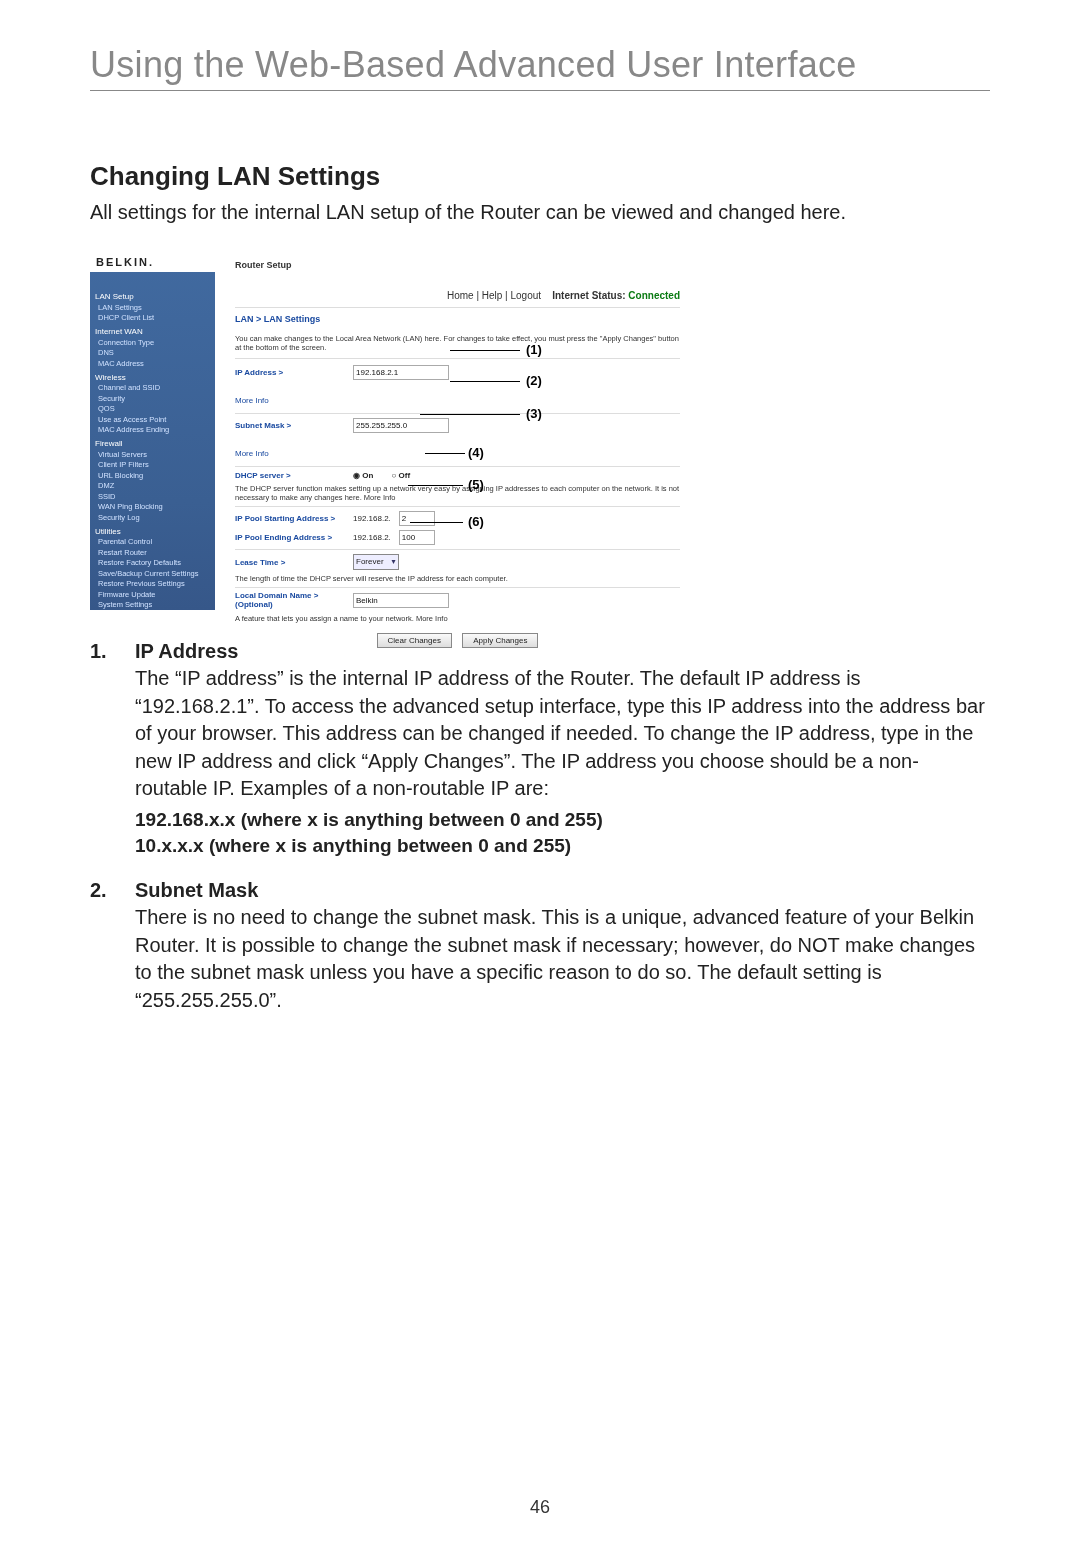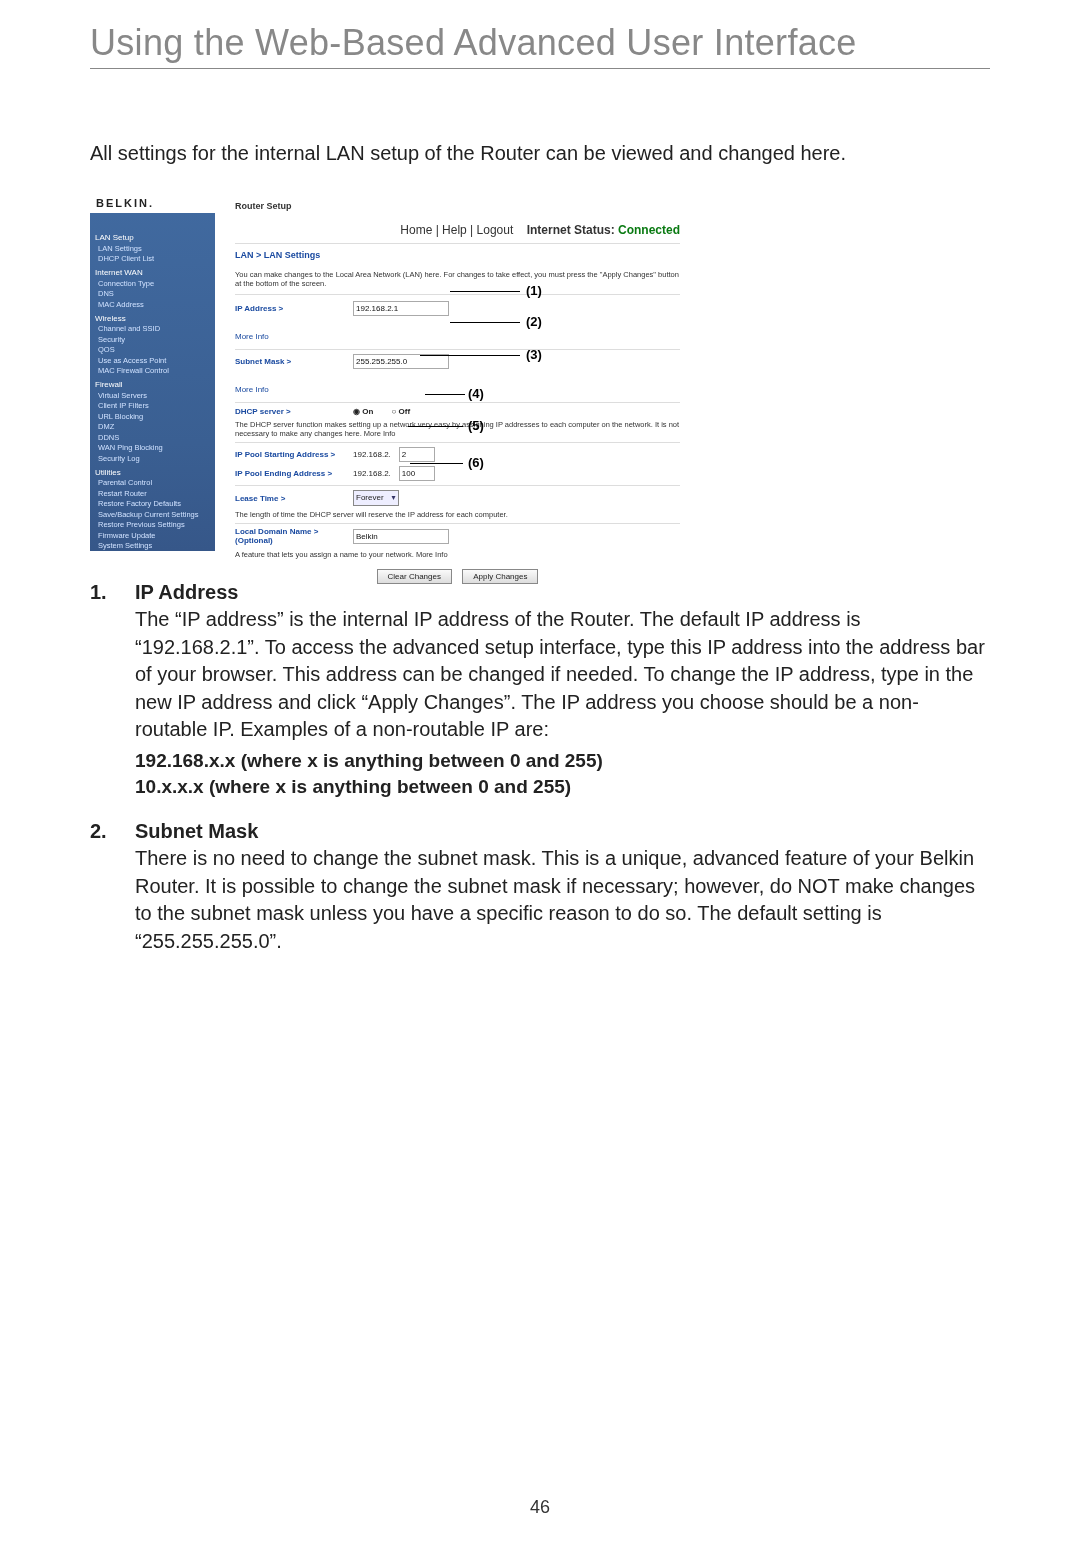--- a/index.html
+++ b/index.html
@@ -6,21 +6,21 @@
     margin: 0;
     padding: 0;
     background: #ffffff;
     font-family: Arial, Helvetica, sans-serif;
     color: #222;
   }
   .page {
     width: 1080px;
     min-height: 1542px;
     box-sizing: border-box;
-    padding: 22px 90px 40px 90px;
+    padding: 44px 90px 40px 90px;
     position: relative;
     background: #fff;
     border-radius: 25px;
   }
   .page-title {
     font-size: 36px;
     color: #888;
     font-weight: 400;
     margin: 0 0 4px 0;
     letter-spacing: 0.3px;
@@ -95,23 +95,23 @@
     right: 0;
     padding: 10px 10px 0 20px;
   }
   .router-shot .top-row1 {
     font-weight: 700;
     color: #333;
     font-size: 9px;
   }
   .router-shot .top-row2 {
     text-align: right;
-    font-size: 12px;
+    font-size: 10px;
     color: #333;
-    margin-top: 12px;
+    margin-top: 20px;
   }
   .router-shot .top-row2 .st {
     font-weight: 700;
   }
   .router-shot .top-row2 .st-val {
     color: #0a7a12;
     font-weight: 700;
   }
 
   .router-shot .crumb {
@@ -257,20 +257,21 @@
   }
 </style>
 </head>
 <body>
 
 <div class="page">
 
   <h1 class="page-title">Using the Web-Based Advanced User Interface</h1>
   <hr class="title-rule">
 
+  <h2 class="section-head">Changing LAN Settings</h2>
   <p class="section-intro">All settings for the internal LAN setup of the Router can be viewed and changed here.</p>
 
   <div class="router-shot">
 
     <div class="sidebar">
       <div class="logo">BELKIN.</div>
 
       <div class="sb-group">LAN Setup</div>
       <div class="sb-item">LAN Settings</div>
       <div class="sb-item">DHCP Client List</div>
@@ -278,28 +279,28 @@
       <div class="sb-group">Internet WAN</div>
       <div class="sb-item">Connection Type</div>
       <div class="sb-item">DNS</div>
       <div class="sb-item">MAC Address</div>
 
       <div class="sb-group">Wireless</div>
       <div class="sb-item">Channel and SSID</div>
       <div class="sb-item">Security</div>
       <div class="sb-item">QOS</div>
       <div class="sb-item">Use as Access Point</div>
-      <div class="sb-item">MAC Firewall Control</div>
+      <div class="sb-item">MAC Address Ending</div>
 
       <div class="sb-group">Firewall</div>
       <div class="sb-item">Virtual Servers</div>
       <div class="sb-item">Client IP Filters</div>
       <div class="sb-item">URL Blocking</div>
       <div class="sb-item">DMZ</div>
-      <div class="sb-item">DDNS</div>
+      <div class="sb-item">SSID</div>
       <div class="sb-item">WAN Ping Blocking</div>
       <div class="sb-item">Security Log</div>
 
       <div class="sb-group">Utilities</div>
       <div class="sb-item">Parental Control</div>
       <div class="sb-item">Restart Router</div>
       <div class="sb-item">Restore Factory Defaults</div>
       <div class="sb-item">Save/Backup Current Settings</div>
       <div class="sb-item">Restore Previous Settings</div>
       <div class="sb-item">Firmware Update</div>

